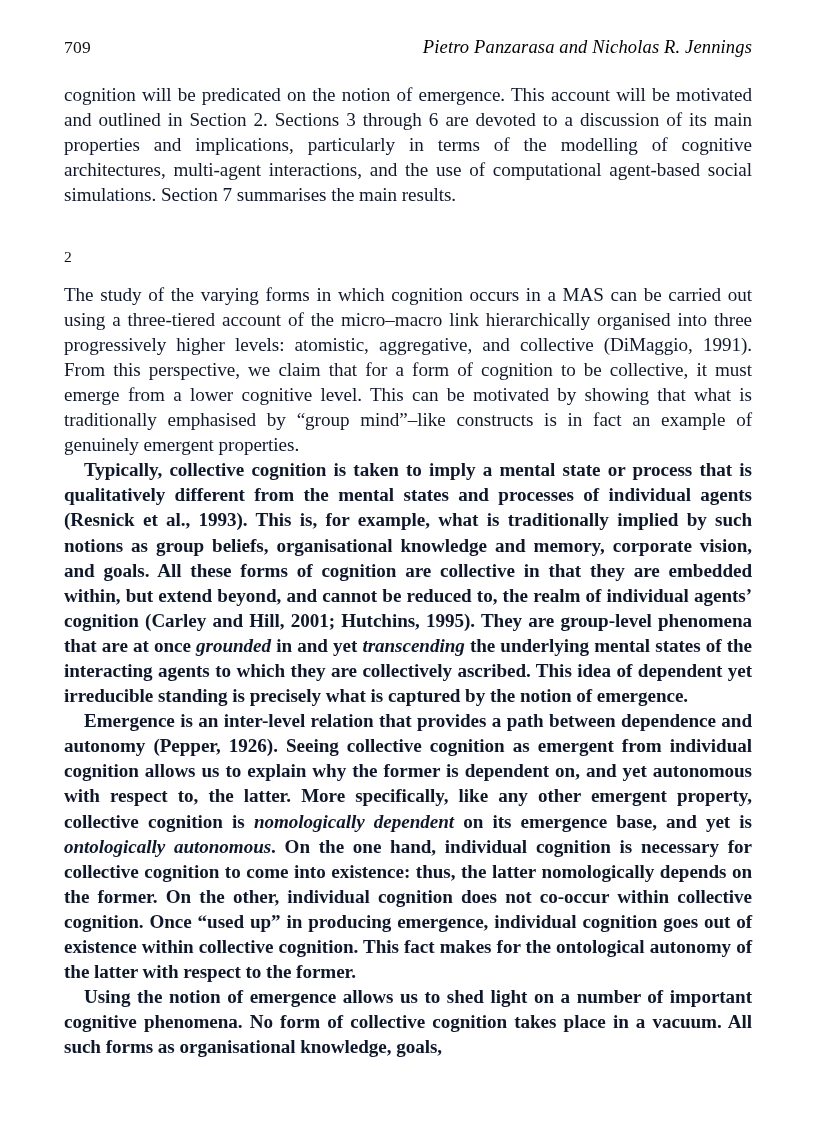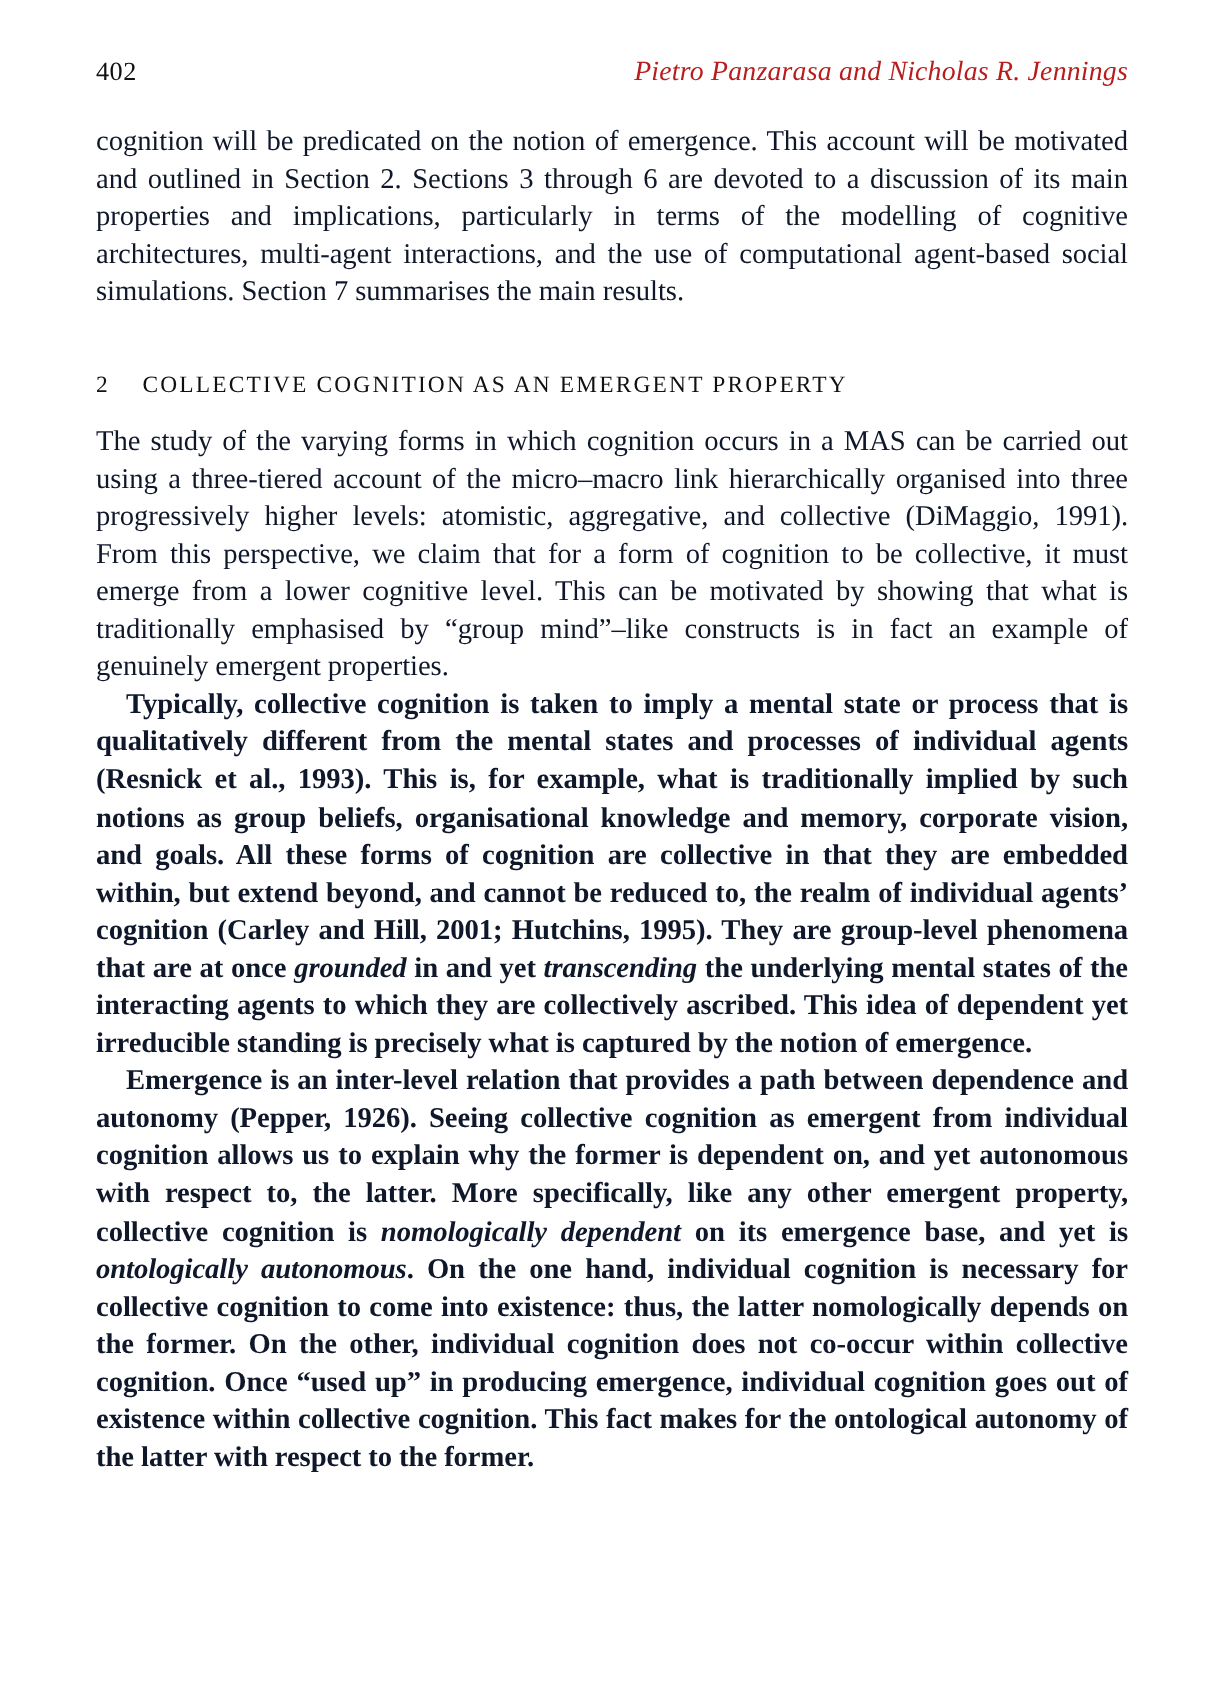--- a/index.html
+++ b/index.html
@@ -40,21 +40,21 @@
   }
   .folio {
     font-size: 17.5px;
     letter-spacing: 0.3px;
     color: #111111;
     font-style: normal;
   }
   .head-title {
     font-style: italic;
     font-size: 18.5px;
-    color: #b91c1c;
+    color: #000000;
     letter-spacing: 0.15px;
     white-space: nowrap;
   }
 
   
   .textblock {
     position: absolute;
     left: 64px;
     top: 82px;
     width: 688px;
@@ -105,38 +105,38 @@
 
   .space-before-heading { height: 37px; }
   .space-after-heading  { height: 12px; }
 </style>
 </head>
 <body>
 
 <div class="page">
 
   <div class="running-head">
-    <span class="folio">402</span>
+    <span class="folio">709</span>
     <span class="head-title">Pietro Panzarasa and Nicholas R. Jennings</span>
   </div>
 
   <div class="textblock">
 
     <p class="para">cognition will be predicated on the notion of emergence. This account will be motivated and outlined in Section 2. Sections 3 through 6 are devoted to a discussion of its main properties and implications, particularly in terms of the modelling of cognitive architectures, multi-agent interactions, and the use of computational agent-based social simulations. Section 7 summarises the main results.</p>
 
     <div class="space-before-heading"></div>
 
     <h2 class="section-heading">
       <span class="section-number">2</span>
-      <span class="section-title">COLLECTIVE COGNITION AS AN EMERGENT PROPERTY</span>
     </h2>
 
     <div class="space-after-heading"></div>
 
     <p class="para">The study of the varying forms in which cognition occurs in a MAS can be carried out using a three-tiered account of the micro–macro link hierarchically organised into three progressively higher levels: atomistic, aggregative, and collective (DiMaggio, 1991). From this perspective, we claim that for a form of cognition to be collective, it must emerge from a lower cognitive level. This can be motivated by showing that what is traditionally emphasised by “group mind”–like constructs is in fact an example of genuinely emergent properties.</p>
 
     <p class="para indent"><span>Typically, collective cognition is taken to imply a mental state or process that is qualitatively different from the mental states and processes of individual agents (Resnick et al., 1993). This is, for example, what is traditionally implied by such notions as group beliefs, organisational knowledge and memory, corporate vision, and goals. All these forms of cognition are collective in that they are embedded within, but extend beyond, and cannot be reduced to, the realm of individual agents’ cognition (Carley and Hill, 2001; Hutchins, 1995). They are group-level phenomena that are at once </span><i>grounded</i><span> in and yet </span><i>transcending</i><span> the underlying mental states of the interacting agents to which they are collectively ascribed. This idea of dependent yet irreducible standing is precisely what is captured by the notion of emergence.</span></p>
 
     <p class="para indent"><span>Emergence is an inter-level relation that provides a path between dependence and autonomy (Pepper, 1926). Seeing collective cognition as emergent from individual cognition allows us to explain why the former is dependent on, and yet autonomous with respect to, the latter. More specifically, like any other emergent property, collective cognition is </span><i>nomologically dependent</i><span> on its emergence base, and yet is </span><i>ontologically autonomous</i><span>. On the one hand, individual cognition is necessary for collective cognition to come into existence: thus, the latter nomologically depends on the former. On the other, individual cognition does not co-occur within collective cognition. Once “used up” in producing emergence, individual cognition goes out of existence within collective cognition. This fact makes for the ontological autonomy of the latter with respect to the former.</span></p>
 
+    <p class="para indent">Using the notion of emergence allows us to shed light on a number of important cognitive phenomena. No form of collective cognition takes place in a vacuum. All such forms as organisational knowledge, goals,</p>
 
   </div>
 </div>
 
 </body></html>

